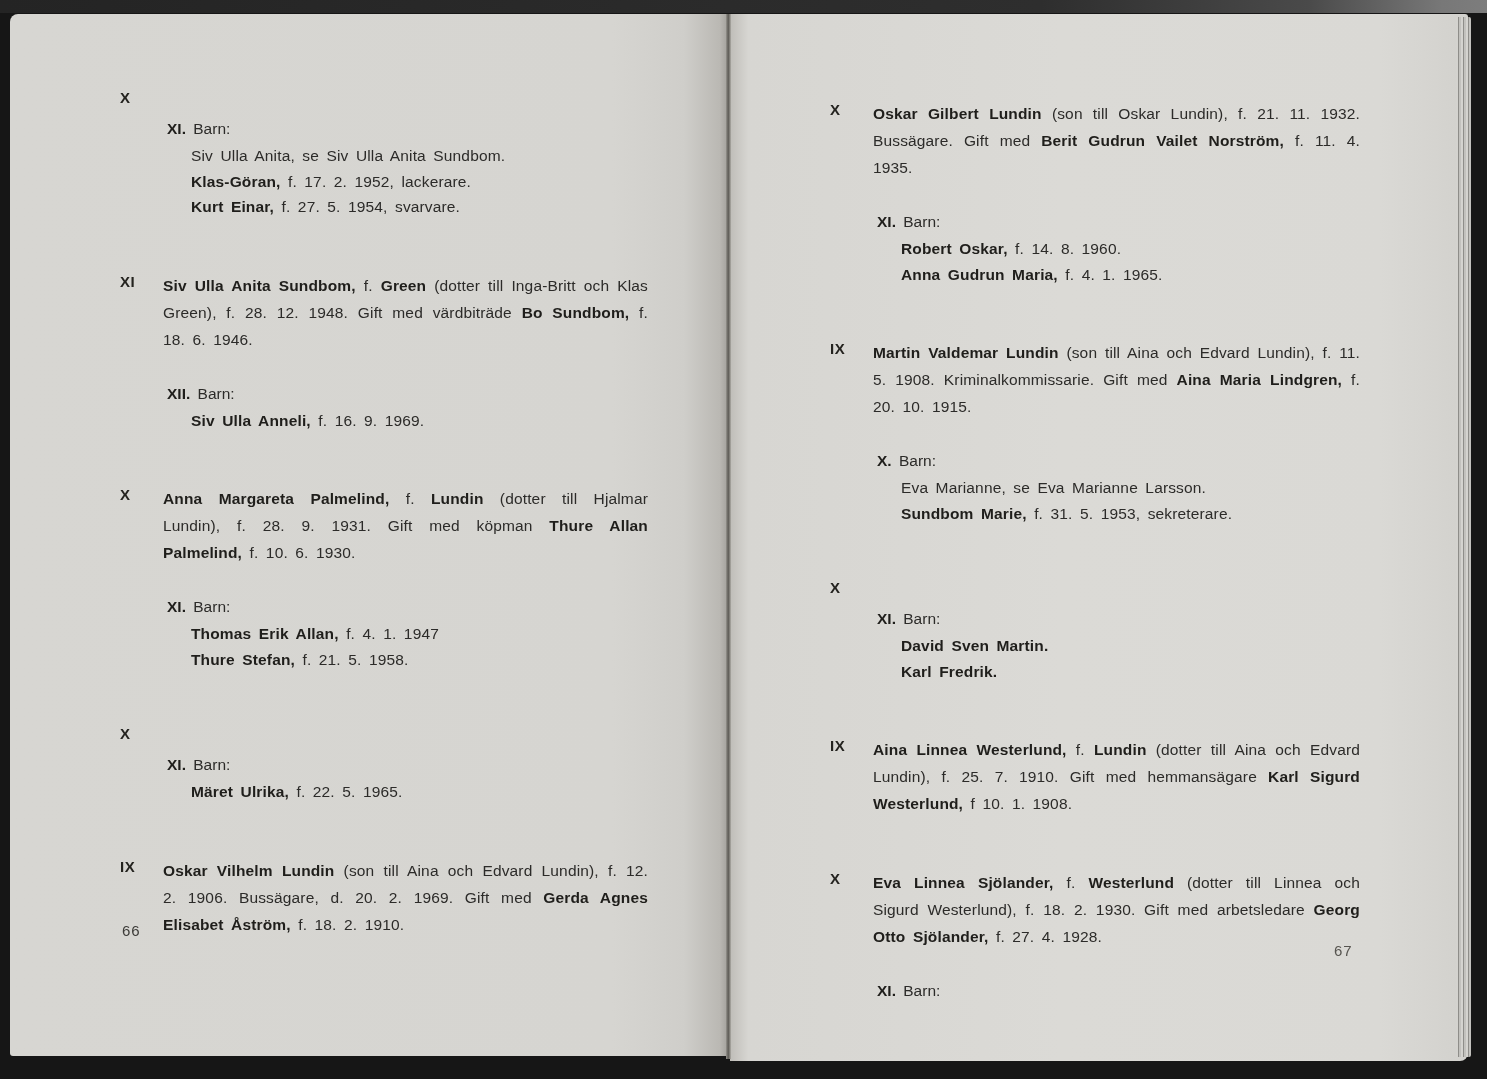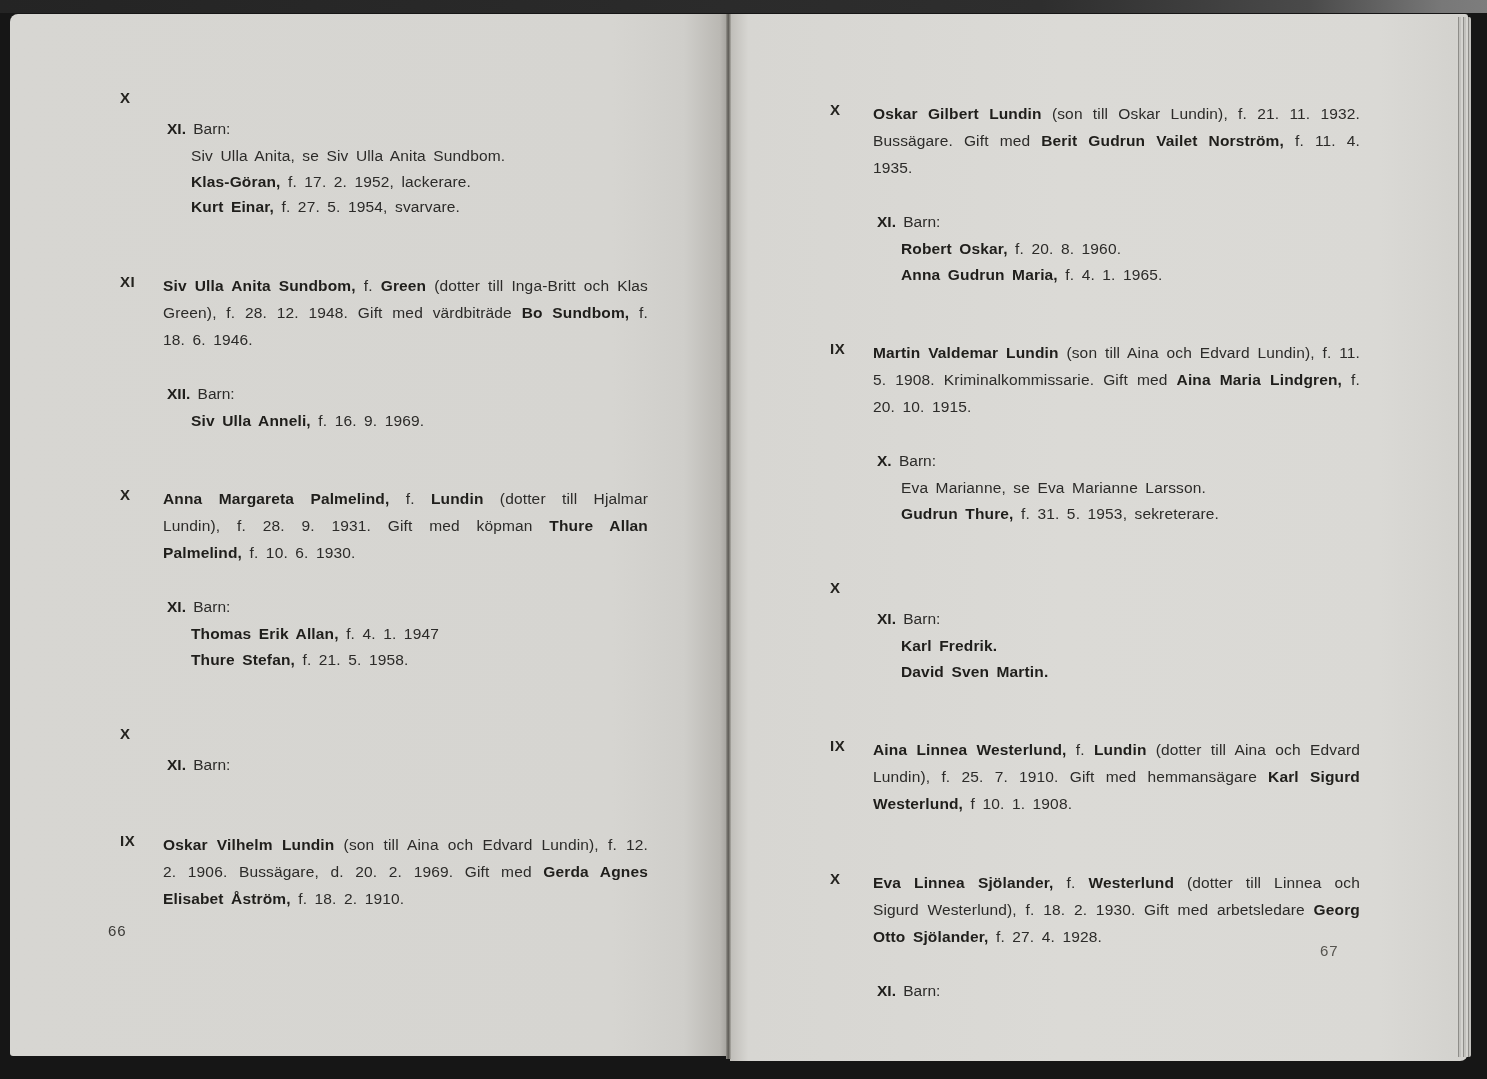--- a/index.html
+++ b/index.html
@@ -100,20 +100,21 @@
     letter-spacing: 0.15px;
     white-space: nowrap;
   }
   .b { font-weight: 700; color: #1f1e1b; }
   .r { font-weight: 400; }
 
   .pagenum {
     position: absolute;
     font-size: 15px;
     letter-spacing: 1px;
+    margin-left: 14px;
   }
   .pagenum-left  { left: 98px;  top: 908px; color: #3c3b38; }
   .pagenum-right { left: 590px; top: 928px; color: #56544f; }
 </style>
 </head>
 <body>
 
 <div class="scene">
   <div class="top-strip"></div>
 
@@ -149,20 +150,21 @@
               <p class="child-line"><span class="b">Thomas Erik Allan,</span><span class="r"> f. 4. 1. 1947</span></p>
               <p class="child-line"><span class="b">Thure Stefan,</span><span class="r"> f. 21. 5. 1958.</span></p>
             </div>
           </div>
         </div>
         <div class="entry">
           <div class="numeral">X</div>
           <div class="ebody">
             <div class="children">
               <p class="clabel"><span class="b">XI.</span><span class="r"> Barn:</span></p>
+              <p class="child-line"><span class="b">Märet Ulrika,</span><span class="r"> f. 22. 5. 1965.</span></p>
             </div>
           </div>
         </div>
         <div class="entry">
           <div class="numeral">IX</div>
           <div class="ebody">
             <p class="etext"><span class="b">Oskar Vilhelm Lundin</span><span class="r"> (son till Aina och Edvard Lundin), f. 12. 2. 1906. Bussägare, d. 20. 2. 1969. Gift med </span><span class="b">Gerda Agnes Elisabet Åström,</span><span class="r"> f. 18. 2. 1910.</span></p>
           </div>
         </div>
       </div>
@@ -170,43 +172,43 @@
   </div>
 
   <div class="page page-right">
     <div class="content content-right" id="right-entries">
         <div class="entry">
           <div class="numeral">X</div>
           <div class="ebody">
             <p class="etext"><span class="b">Oskar Gilbert Lundin</span><span class="r"> (son till Oskar Lundin), f. 21. 11. 1932. Bussägare. Gift med </span><span class="b">Berit Gudrun Vailet Norström,</span><span class="r"> f. 11. 4. 1935.</span></p>
             <div class="children">
               <p class="clabel"><span class="b">XI.</span><span class="r"> Barn:</span></p>
-              <p class="child-line"><span class="b">Robert Oskar,</span><span class="r"> f. 20. 8. 1960.</span></p>
+              <p class="child-line"><span class="b">Robert Oskar,</span><span class="r"> f. 14. 8. 1960.</span></p>
               <p class="child-line"><span class="b">Anna Gudrun  Maria,</span><span class="r"> f. 4. 1. 1965.</span></p>
             </div>
           </div>
         </div>
         <div class="entry">
           <div class="numeral">IX</div>
           <div class="ebody">
             <p class="etext"><span class="b">Martin Valdemar Lundin</span><span class="r"> (son till Aina och Edvard Lundin), f. 11. 5. 1908. Kriminalkommissarie. Gift med </span><span class="b">Aina Maria Lindgren,</span><span class="r"> f. 20. 10. 1915.</span></p>
             <div class="children">
               <p class="clabel"><span class="b">X.</span><span class="r"> Barn:</span></p>
               <p class="child-line"><span class="r">Eva Marianne, se Eva Marianne Larsson.</span></p>
-              <p class="child-line"><span class="b">Gudrun Thure,</span><span class="r"> f. 31. 5. 1953, sekreterare.</span></p>
-            </div>
-          </div>
-        </div>
-        <div class="entry">
-          <div class="numeral">X</div>
-          <div class="ebody">
-            <div class="children">
-              <p class="clabel"><span class="b">XI.</span><span class="r"> Barn:</span></p>
+              <p class="child-line"><span class="b">Sundbom Marie,</span><span class="r"> f. 31. 5. 1953, sekreterare.</span></p>
+            </div>
+          </div>
+        </div>
+        <div class="entry">
+          <div class="numeral">X</div>
+          <div class="ebody">
+            <div class="children">
+              <p class="clabel"><span class="b">XI.</span><span class="r"> Barn:</span></p>
+              <p class="child-line"><span class="b">David Sven Martin.</span></p>
               <p class="child-line"><span class="b">Karl Fredrik.</span></p>
-              <p class="child-line"><span class="b">David Sven Martin.</span></p>
             </div>
           </div>
         </div>
         <div class="entry">
           <div class="numeral">IX</div>
           <div class="ebody">
             <p class="etext"><span class="b">Aina Linnea Westerlund,</span><span class="r"> f. </span><span class="b">Lundin</span><span class="r"> (dotter till Aina och Edvard Lundin), f. 25. 7. 1910. Gift med hemmansägare </span><span class="b">Karl Sigurd Westerlund,</span><span class="r"> f 10. 1. 1908.</span></p>
           </div>
         </div>
         <div class="entry">

